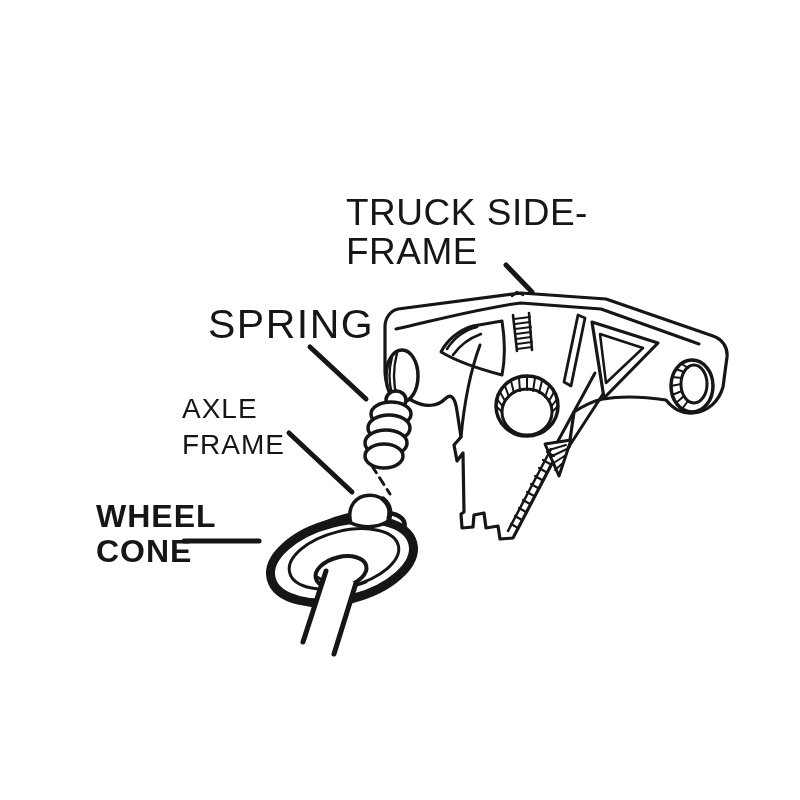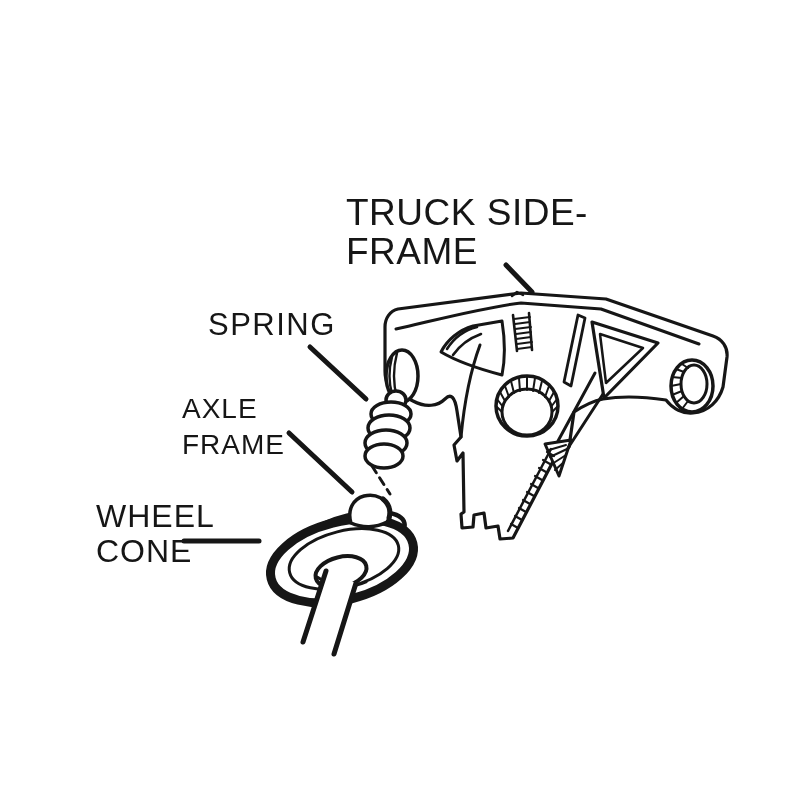--- a/index.html
+++ b/index.html
@@ -32,37 +32,38 @@
   #lbl-truck {
     left: 346px;
     top: 193px;
     font-size: 37px;
     line-height: 39px;
     letter-spacing: 0.5px;
   }
   #lbl-spring {
     left: 208px;
     top: 308px;
-    font-size: 31px;
+    font-size: 41px;
     line-height: 33px;
     letter-spacing: 1.5px;
   }
   #lbl-axle {
     left: 182px;
     top: 391px;
     font-size: 28px;
     line-height: 36px;
     letter-spacing: 1px;
   }
   #lbl-wheel {
     left: 96px;
     top: 499px;
     font-size: 32px;
     line-height: 35px;
     letter-spacing: 1px;
+    font-weight: bold;
   }
 </style>
 </head>
 <body>
 
 <div id="canvas">
 
   <svg id="drawing" width="800" height="800" viewBox="0 0 800 800" fill="none" stroke="#161616" stroke-linecap="round" stroke-linejoin="round">
 
     <g>

